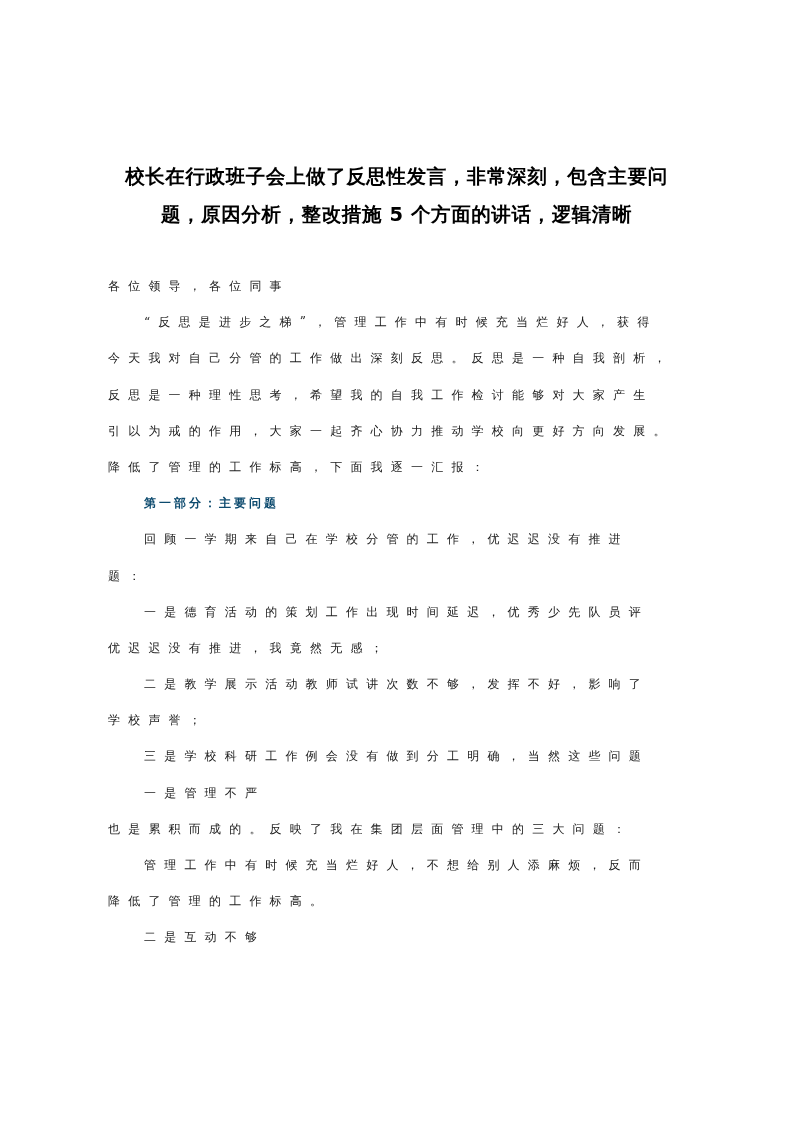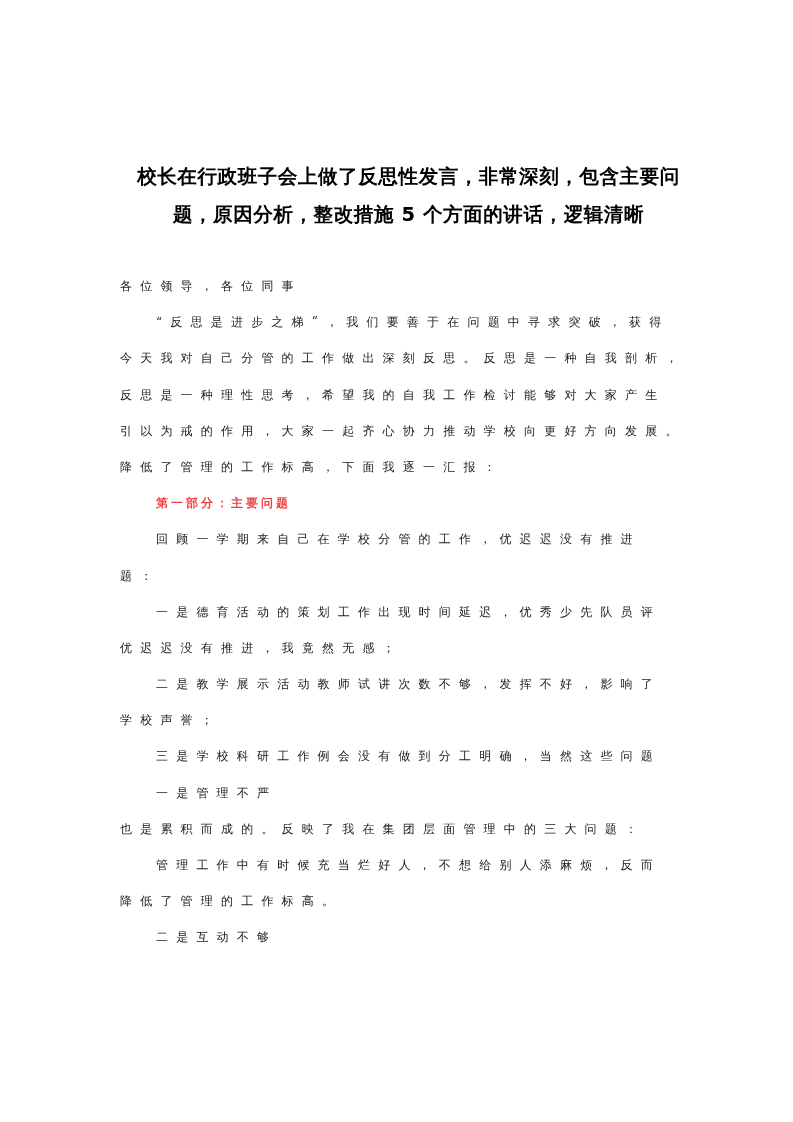--- a/index.html
+++ b/index.html
@@ -10,21 +10,21 @@
     body {
       width: 793px;
       height: 1122px;
       position: relative;
       overflow: hidden;
       font-family: "DejaVu Serif", "Liberation Serif", serif;
       color: #111111;
     }
     .page {
       position: absolute;
-      left: 12px;
+      left: 0;
       top: 0;
       width: 648px;
       height: 1122px;
       background: #ffffff;
     }
     .title {
       position: absolute;
       left: 100px;
       top: 158px;
       width: 593px;
@@ -55,35 +55,35 @@
       white-space: nowrap;
       color: #1a1a1a;
     }
     .line.indent {
       padding-left: 36px;
     }
     .line.bold {
       font-family: "DejaVu Sans", "Liberation Sans", sans-serif;
       font-weight: bold;
       letter-spacing: 3px;
-      color: #ef4444;
+      color: #0c4a6e;
     }
   </style>
 </head>
 <body>
 
 <div class="page">
   <div class="title">
     <span class="tline">校长在行政班子会上做了反思性发言，非常深刻，包含主要问</span>
     <span class="tline">题，原因分析，整改措施 5 个方面的讲话，逻辑清晰</span>
   </div>
 
   <div class="body">
     <span class="line">各位领导，各位同事</span>
-    <span class="line indent">“反思是进步之梯”，我们要善于在问题中寻求突破，获得</span>
+    <span class="line indent">“反思是进步之梯”，管理工作中有时候充当烂好人，获得</span>
     <span class="line">今天我对自己分管的工作做出深刻反思。反思是一种自我剖析，</span>
     <span class="line">反思是一种理性思考，希望我的自我工作检讨能够对大家产生</span>
     <span class="line">引以为戒的作用，大家一起齐心协力推动学校向更好方向发展。</span>
     <span class="line">降低了管理的工作标高，下面我逐一汇报：</span>
     <span class="line indent bold">第一部分：主要问题</span>
     <span class="line indent">回顾一学期来自己在学校分管的工作，优迟迟没有推进</span>
     <span class="line">题：</span>
     <span class="line indent">一是德育活动的策划工作出现时间延迟，优秀少先队员评</span>
     <span class="line">优迟迟没有推进，我竟然无感；</span>
     <span class="line indent">二是教学展示活动教师试讲次数不够，发挥不好，影响了</span>

